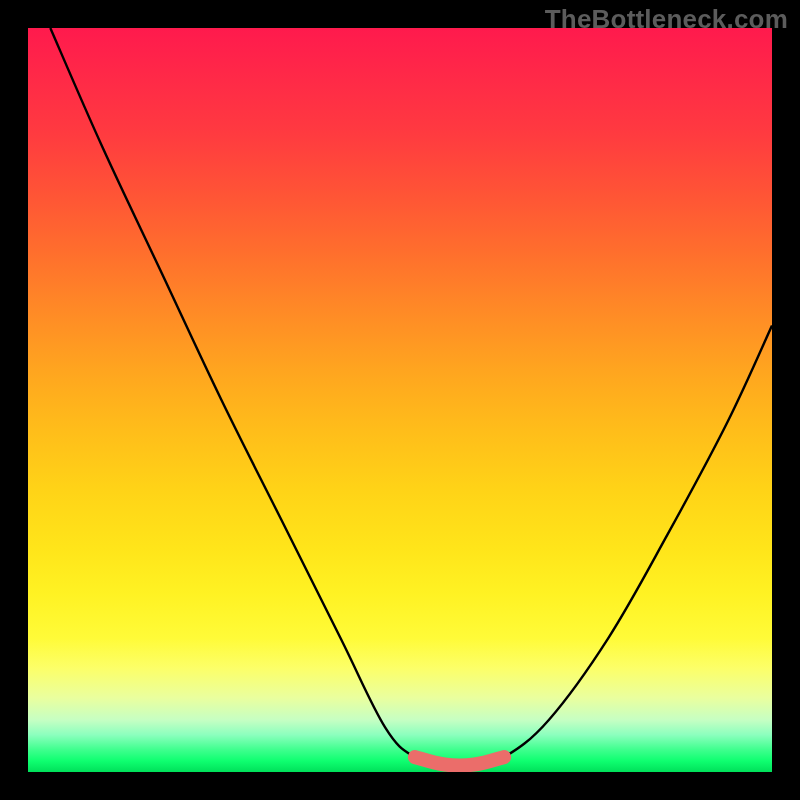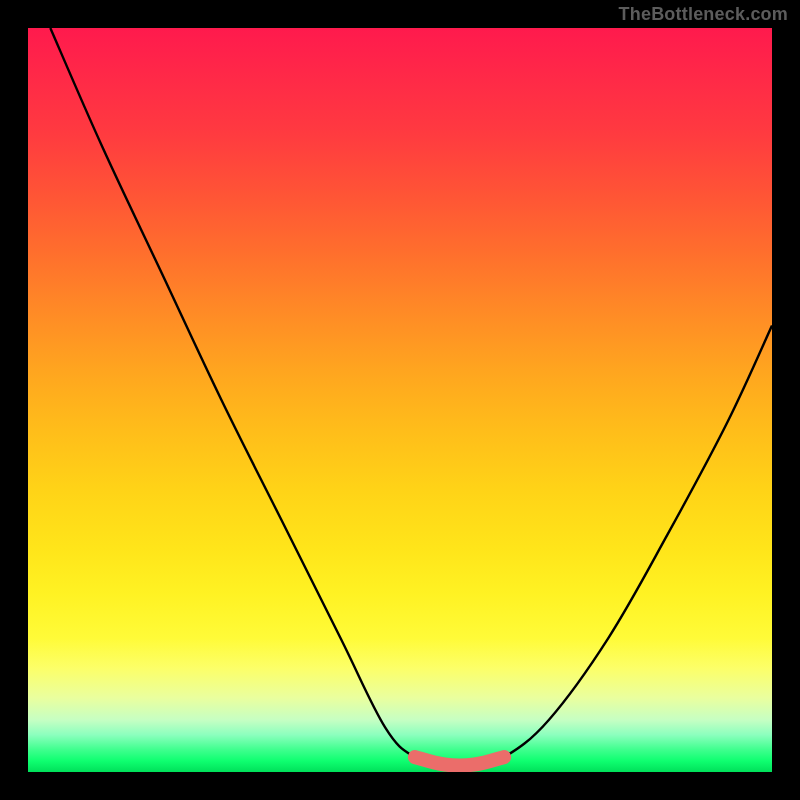--- a/index.html
+++ b/index.html
@@ -60,21 +60,21 @@
     left: 0;
     top: 0;
     width: 744px;
     height: 744px;
   }
   .attribution {
     position: absolute;
     top: 4px;
     right: 12px;
     font-family: Arial, Helvetica, sans-serif;
-    font-size: 18px;
+    font-size: 26px;
     font-weight: 600;
     color: #5c5c5c;
     letter-spacing: 0.2px;
   }
 </style>
 </head>
 <body>
 
 <div class="frame">
   <div class="plot-area">

